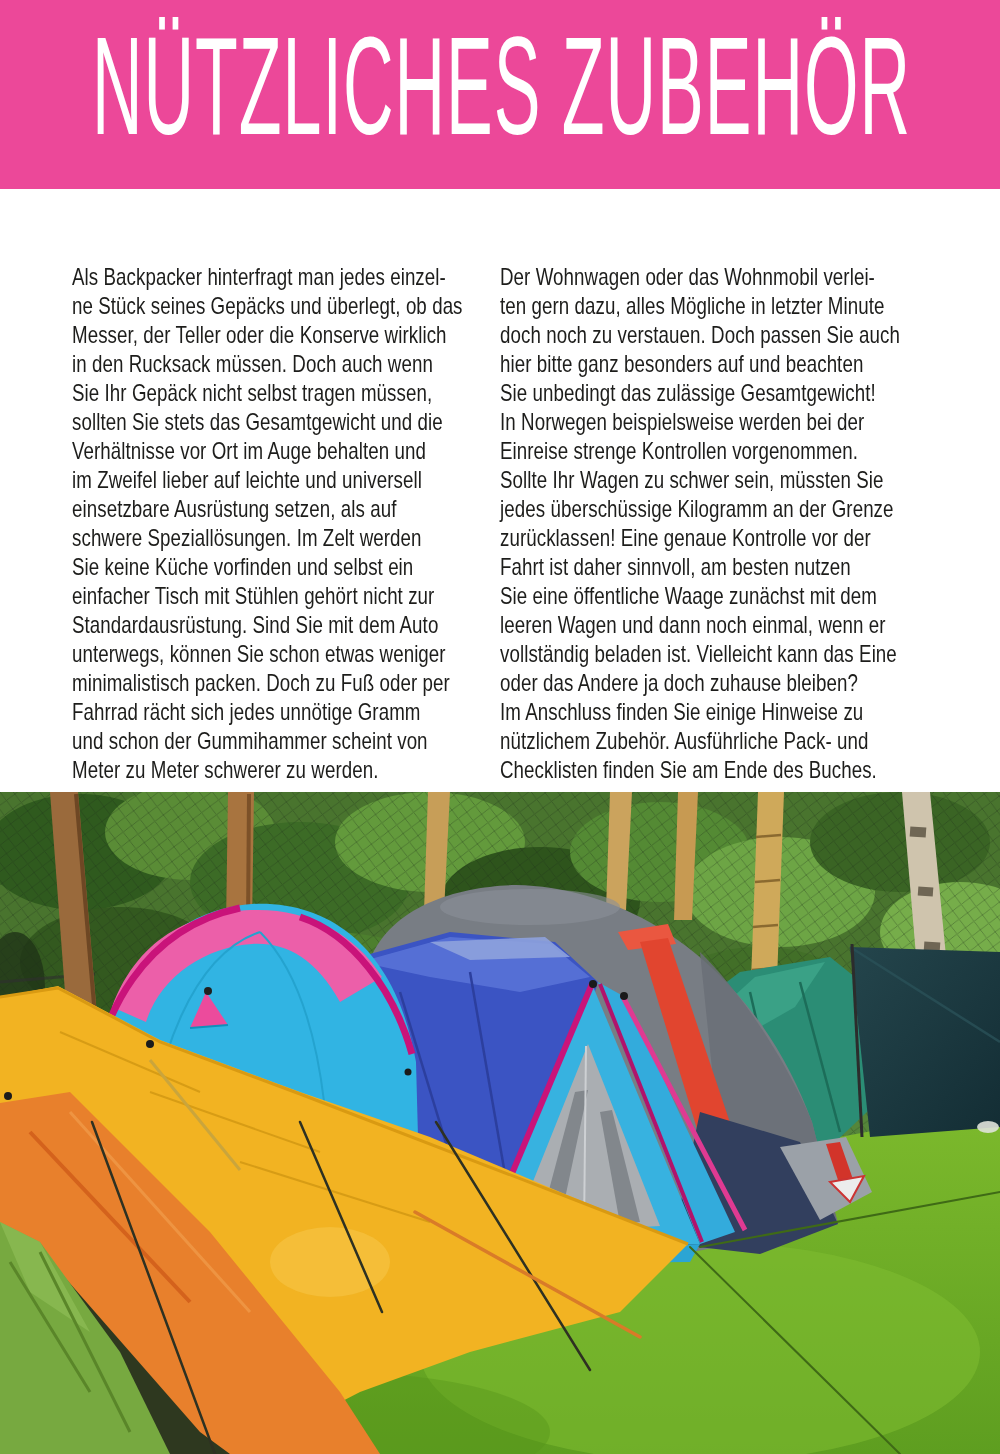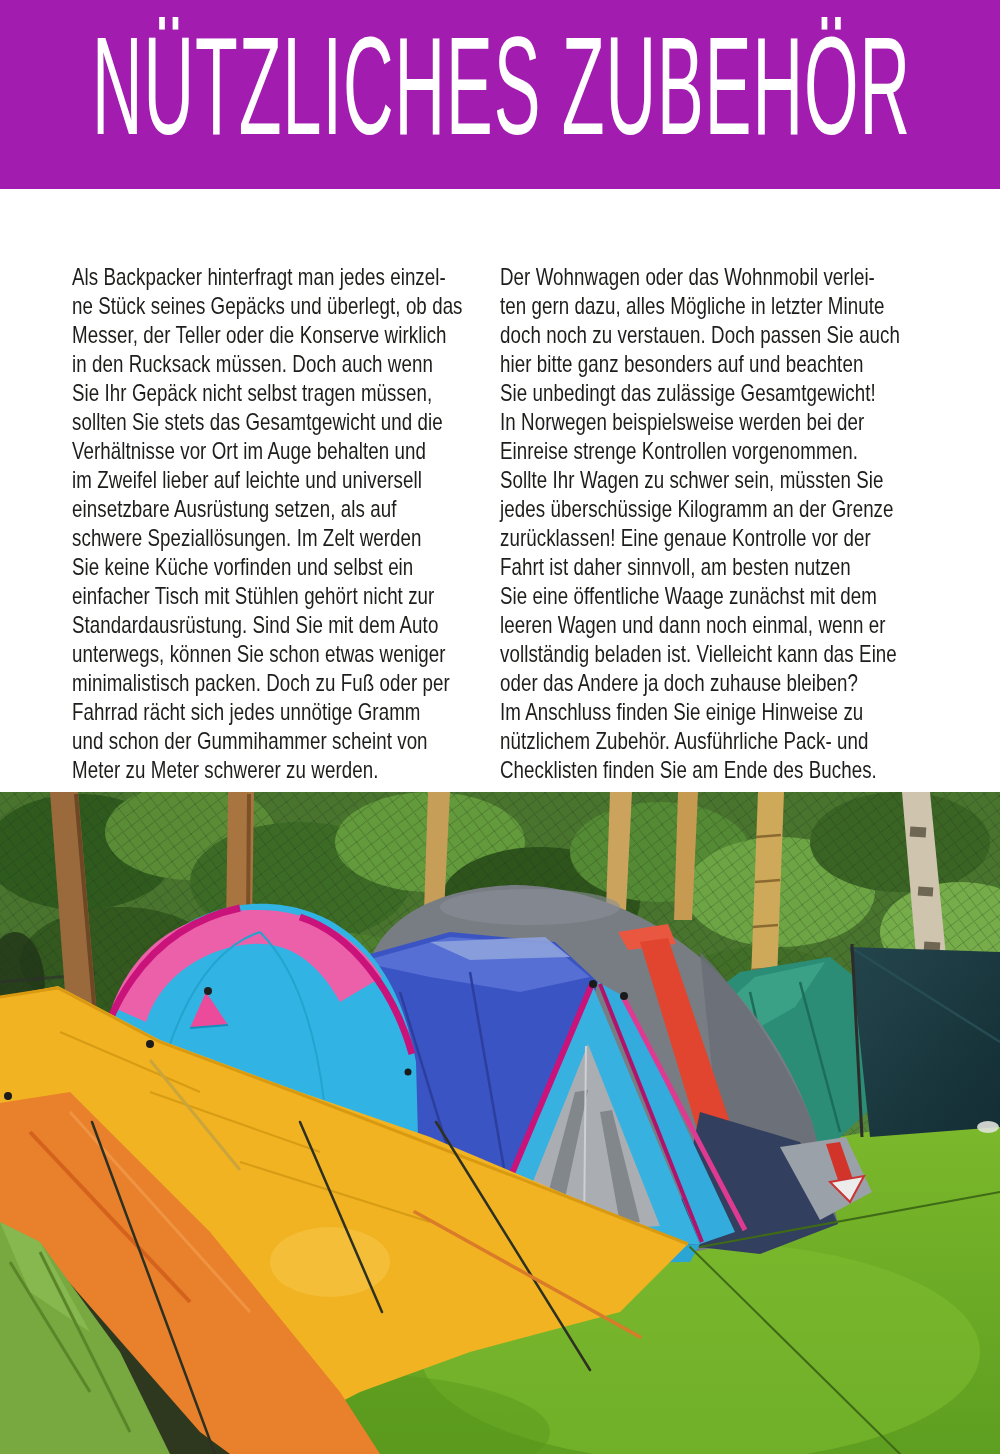--- a/index.html
+++ b/index.html
@@ -2,21 +2,21 @@
 <html><head>
 <meta charset="utf-8">
 <style>
   html,body{margin:0;padding:0;}
   body{
     width:1000px;height:1454px;position:relative;background:#ffffff;
     font-family:"Liberation Sans",sans-serif;overflow:hidden;
   }
   .header-band{
     position:absolute;top:0;left:0;width:1000px;height:189px;
-    background:#a21caf;
+    background:#ec4899;
   }
   .header-band svg{display:block;width:1000px;height:189px;}
   .article{position:absolute;top:16px;left:0;width:1000px;height:792px;padding-left:7px;}
   .col{
     position:absolute;top:246px;width:530px;
     font-size:24px;line-height:29px;color:#1d1d1b;
     white-space:pre-line;letter-spacing:0.1px;
     transform:scaleX(0.78);transform-origin:0 0;
   }
   .col-left{left:72px;}

